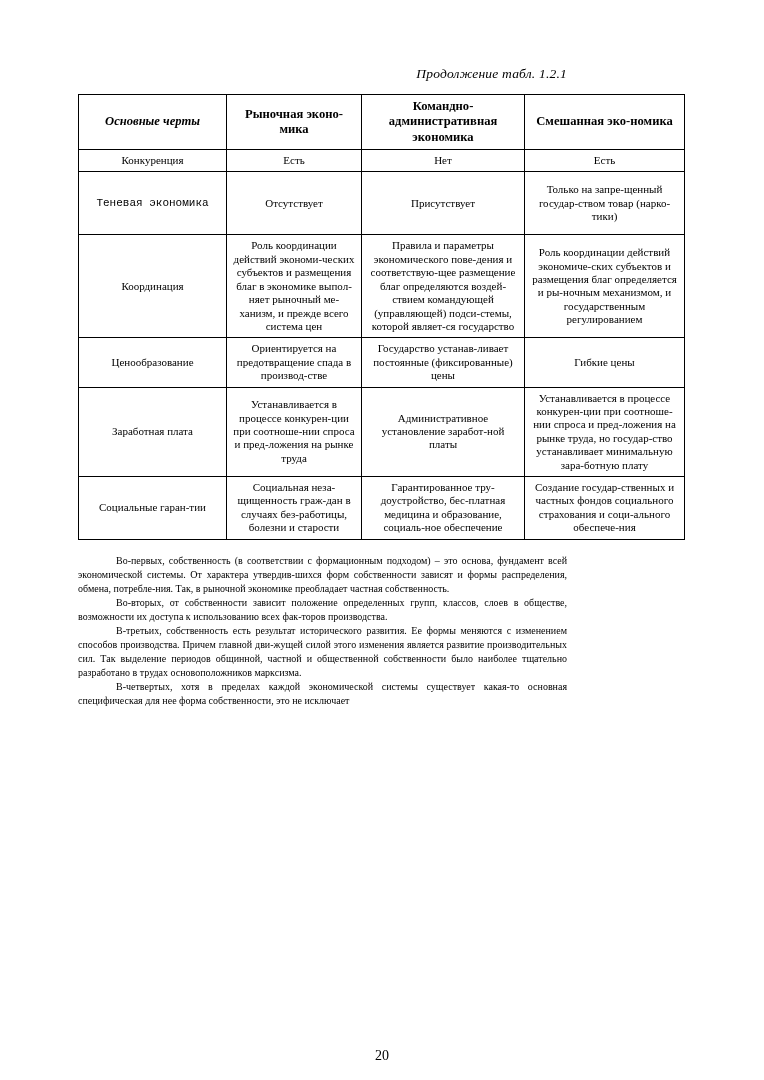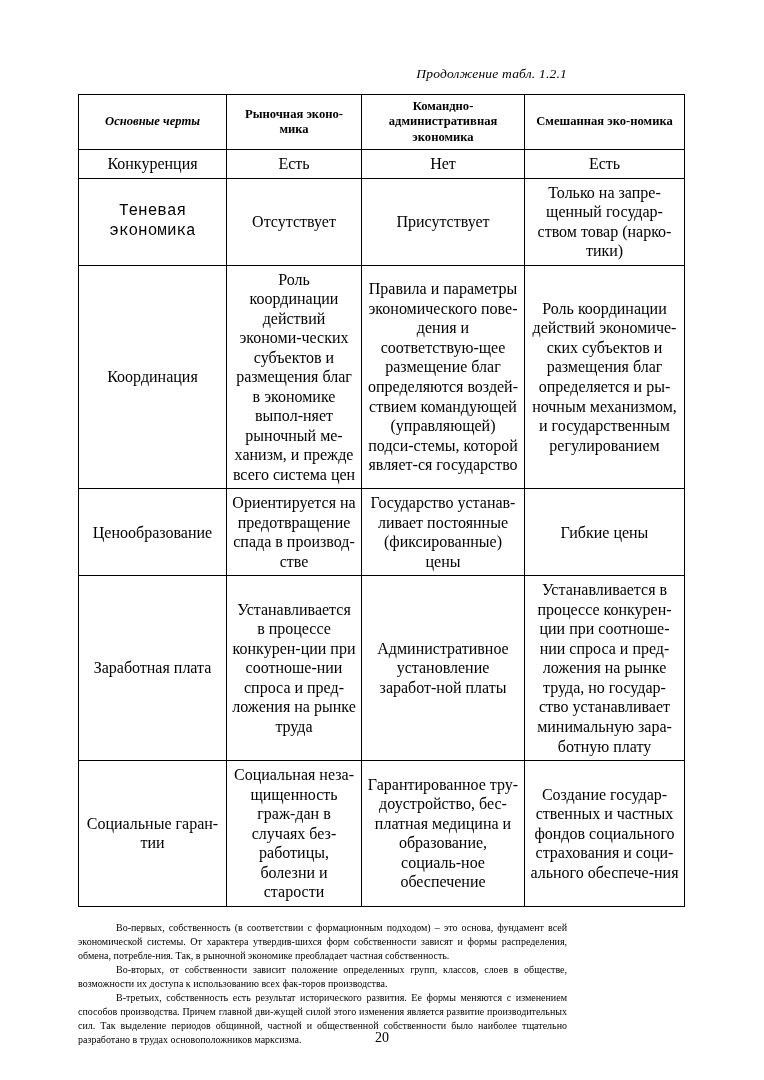--- a/index.html
+++ b/index.html
@@ -32,21 +32,21 @@
   table.main {
     border-collapse: collapse;
     width: 606px;
     table-layout: fixed;
     margin: 0 auto;
   }
   table.main td, table.main th {
     border: 1px solid #000000;
     vertical-align: middle;
     text-align: center;
-    font-size: 16px;
+    font-size: 11px;
     line-height: 1.22;
     padding: 4px 5px;
   }
   table.main th {
     font-weight: bold;
     font-size: 12.6px;
   }
   col.c1 { width: 148px; }
   col.c2 { width: 135px; }
   col.c3 { width: 163px; }
@@ -67,21 +67,21 @@
     font-size: 10px;
     line-height: 1.40;
     text-align: justify;
   }
   .body-text p {
     margin: 0;
     text-indent: 38px;
   }
   .folio {
     position: absolute;
-    bottom: 34px;
+    bottom: 16px;
     left: 0;
     width: 764px;
     text-align: center;
     font-size: 14px;
   }
 </style>
 </head>
 <body>
 
 <div class="page">
@@ -140,17 +140,18 @@
         <td class="cell-pad">Гарантированное тру-доустройство, бес-платная медицина и образование, социаль-ное обеспечение</td>
         <td class="cell-pad">Создание государ-ственных и частных фондов социального страхования и соци-ального обеспече-ния</td>
       </tr>
     </tbody>
   </table>
 
   <div class="body-text">
     <p>Во-первых, собственность (в соответствии с формационным подходом) – это основа, фундамент всей экономической системы. От характера утвердив-шихся форм собственности зависят и формы распределения, обмена, потребле-ния. Так, в рыночной экономике преобладает частная собственность.</p>
     <p>Во-вторых, от собственности зависит положение определенных групп, классов, слоев в обществе, возможности их доступа к использованию всех фак-торов производства.</p>
     <p>В-третьих, собственность есть результат исторического развития. Ее формы меняются с изменением способов производства. Причем главной дви-жущей силой этого изменения является развитие производительных сил. Так выделение периодов общинной, частной и общественной собственности было наиболее тщательно разработано в трудах основоположников марксизма.</p>
+    <p>В-четвертых, хотя в пределах каждой экономической системы существует какая-то основная специфическая для нее форма собственности, это не исключает</p>
   </div>
 
   <div class="folio">20</div>
 
 </div>
 
 </body></html>

